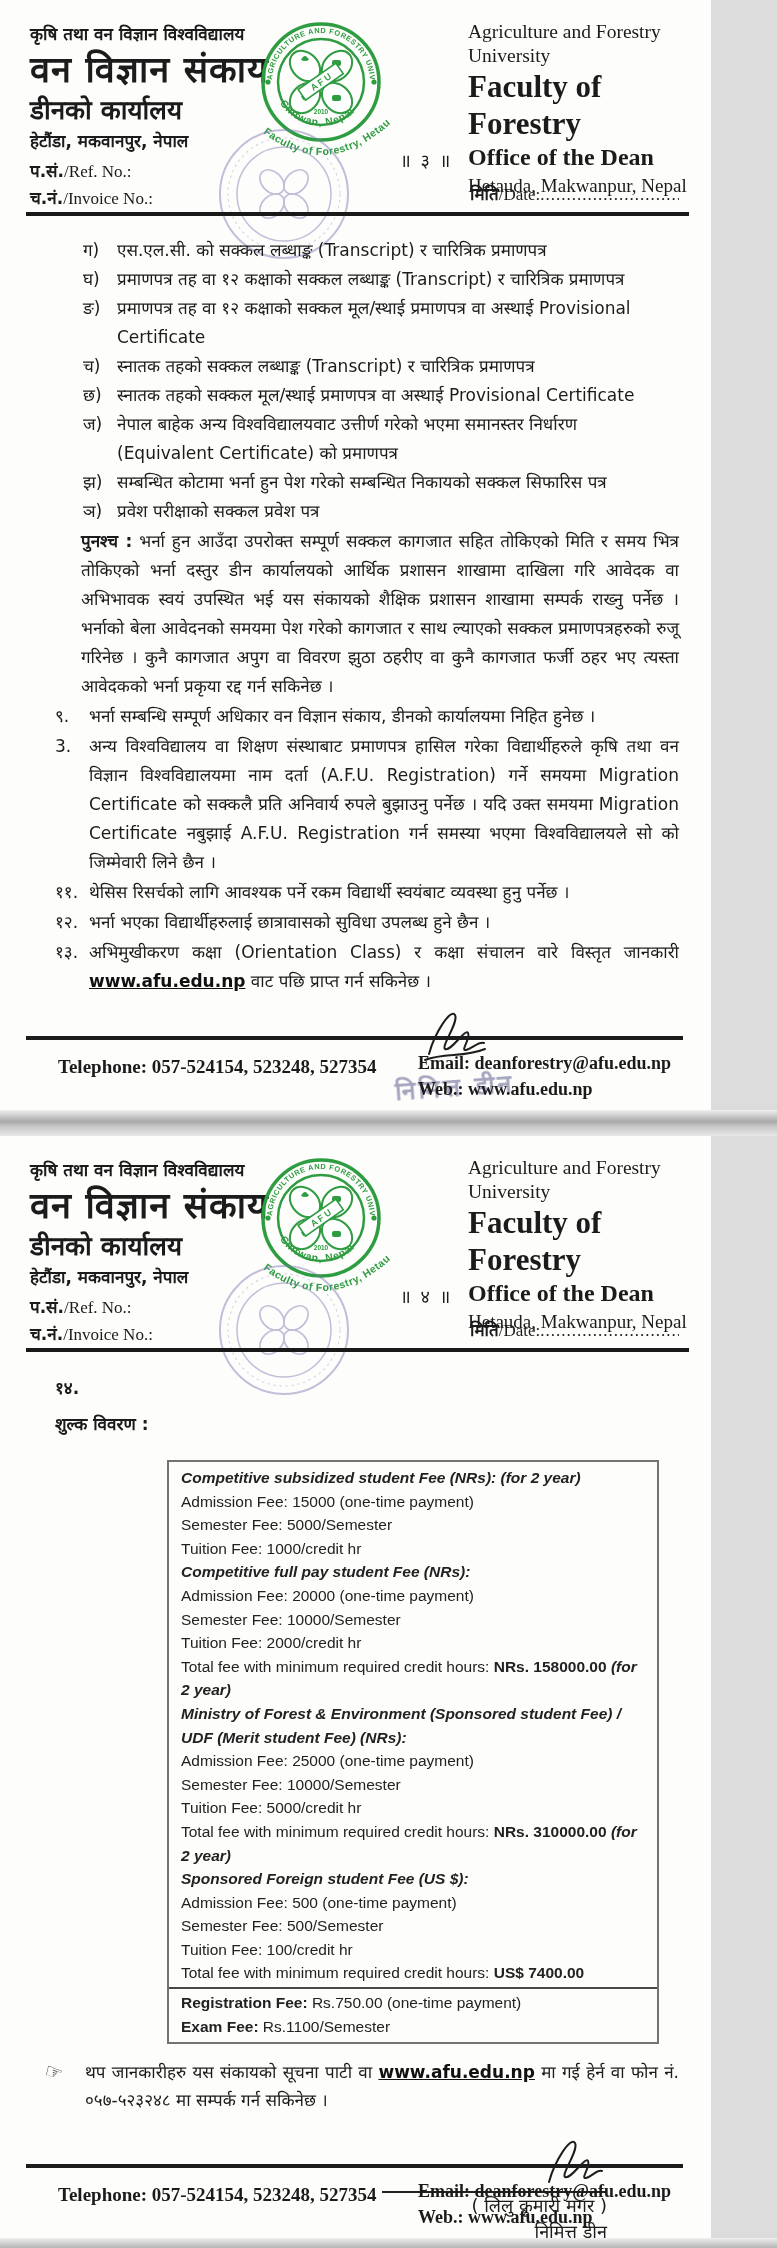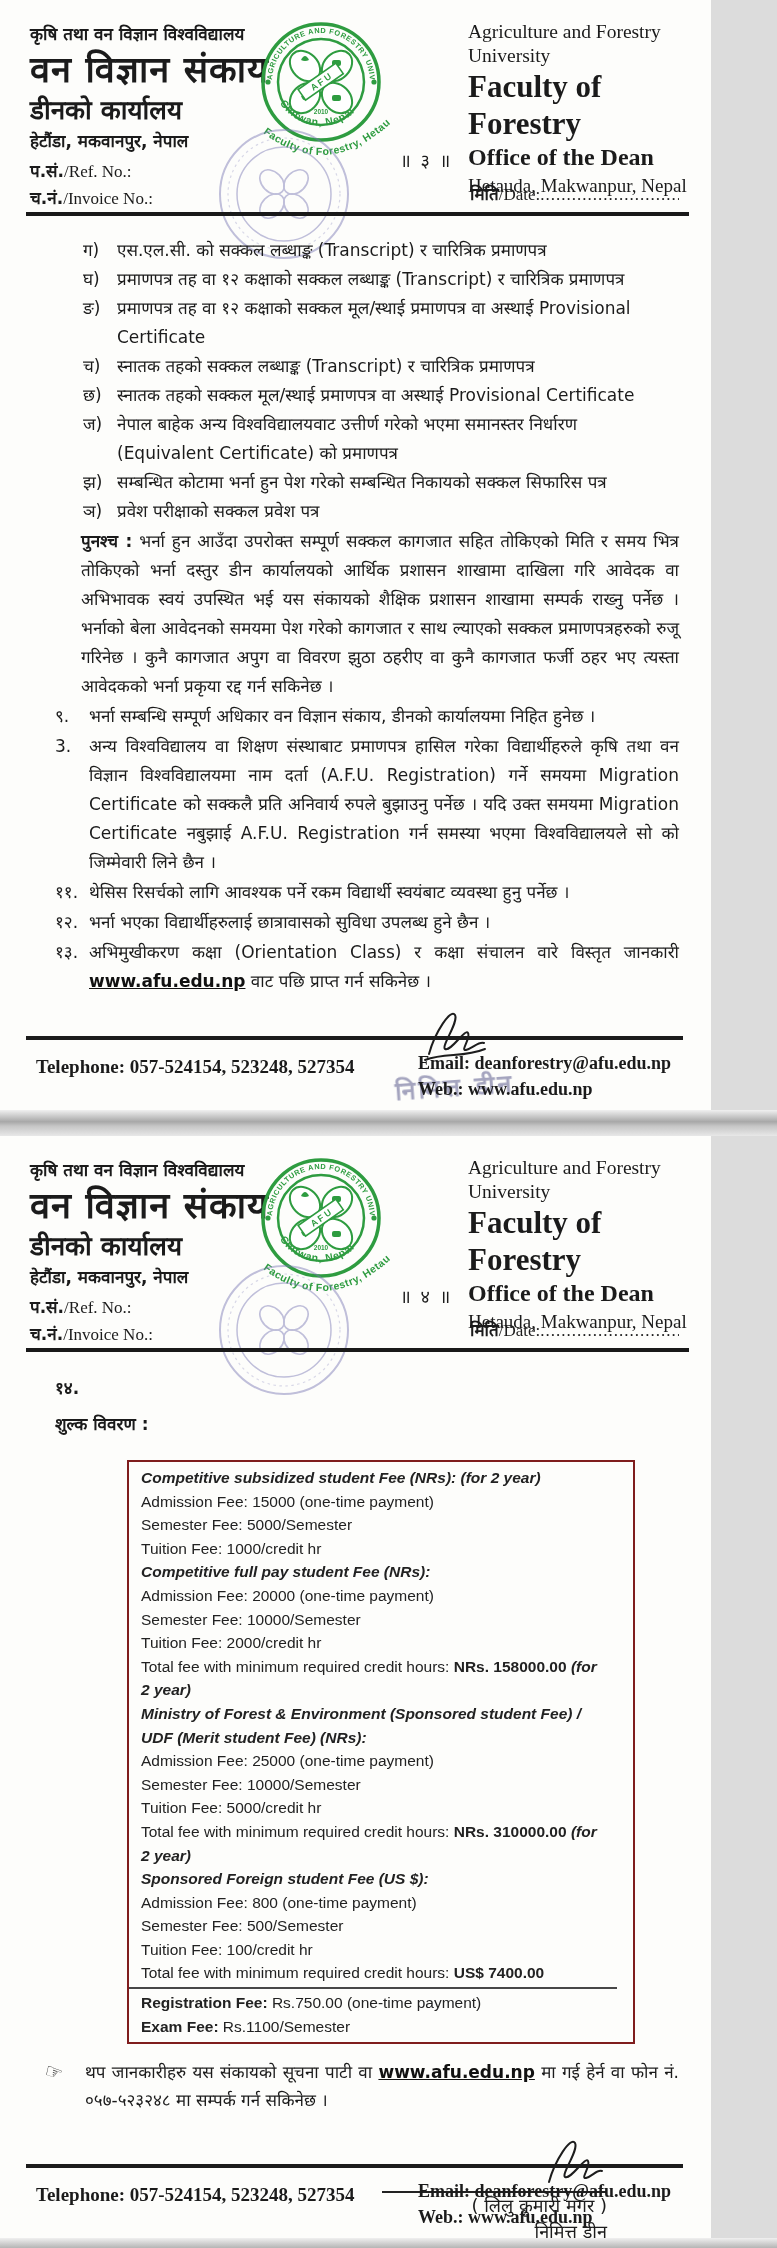--- a/index.html
+++ b/index.html
@@ -54,40 +54,40 @@
   .doc-link { font-weight:bold; text-decoration:underline; color:#111; cursor:pointer; }
 
   .sig1 { width:200px; margin:6px 0 0 300px; text-align:center; }
   .stamp-text { color:#8f8fb0; font-size:25px; font-weight:bold; letter-spacing:3px;
                 transform:rotate(-4deg); opacity:.8; filter:blur(.4px); display:inline-block; }
 
   
   .body2 { position:relative; padding:6px 32px 0 55px; font-size:17px; line-height:28px; }
   .sec-title { display:flex; font-weight:bold; margin-bottom:22px;flex-direction:column; }
   .sec-marker { width:36px; flex:0 0 36px; }
-  .fee-box { margin-left:72px; width:466px; border:2px solid #7f1d1d; padding:4px 26px 4px 12px;
+  .fee-box { margin-left:112px; width:466px; border:2px solid #737373; padding:4px 10px 4px 12px;
              font-family:"Liberation Sans", sans-serif; font-size:15.5px; line-height:23.6px; color:#222; }
   .fee-head { font-weight:bold; font-style:italic; }
   .fee-total b { font-weight:bold; }
   .fee-suffix { font-weight:bold; font-style:italic; }
   .fee-divider { border-top:2px solid #474747; margin:2px -10px 2px -12px; }
   .fee-foot-label { font-weight:bold; }
 
   .closing-note { position:relative; margin:14px 0 0 6px; padding-left:24px; text-align:justify; }
   .hand-icon { position:absolute; left:-16px; top:0; font-size:20px; transform:rotate(18deg); }
 
   .sig2 { width:225px; margin:18px 72px 0 auto; text-align:right; line-height:1.45; }
   .sig2-line { border-top:2px solid #222; margin-top:-6px; }
   .sig2-name { font-size:18px; }
   .sig2-title { font-size:18px; }
 
   
   .footer { position:absolute; left:0; right:0; bottom:8px; font-family:"Liberation Serif", serif; }
   .f-rule { height:4px; background:#1c1c1c; margin:0 28px 10px 26px; }
-  .f-row { display:flex; padding:0 40px 0 36px; }
+  .f-row { display:flex; padding:0 40px 0 58px; }
   .f-tel { flex:1; font-size:19px; font-weight:bold; padding-top:6px; }
   .f-right { font-size:18px; font-weight:bold; line-height:1.45; }
 </style>
 </head>
 <body>
 
 <div class="page page-1">
 
   <div class="hdr">
     <div class="hdr-np">
@@ -358,21 +358,21 @@
       </div>
       <div class="fee-sec">
         <div class="fee-head">Ministry of Forest &amp; Environment (Sponsored student Fee) / UDF (Merit student Fee) (NRs):</div>
         <div class="fee-line">Admission Fee: 25000 (one-time payment)</div>
         <div class="fee-line">Semester Fee: 10000/Semester</div>
         <div class="fee-line">Tuition Fee: 5000/credit hr</div>
         <div class="fee-total"><span>Total fee with minimum required credit hours: </span><b>NRs. 310000.00</b><span class="fee-suffix"> (for 2 year)</span></div>
       </div>
       <div class="fee-sec">
         <div class="fee-head">Sponsored Foreign student Fee (US $):</div>
-        <div class="fee-line">Admission Fee: 800 (one-time payment)</div>
+        <div class="fee-line">Admission Fee: 500 (one-time payment)</div>
         <div class="fee-line">Semester Fee: 500/Semester</div>
         <div class="fee-line">Tuition Fee: 100/credit hr</div>
         <div class="fee-total"><span>Total fee with minimum required credit hours: </span><b>US$ 7400.00</b><span class="fee-suffix"></span></div>
       </div>
       <div class="fee-divider"></div>
       <div class="fee-foot"><span class="fee-foot-label">Registration Fee:</span><span> Rs.750.00 (one-time payment)</span></div>
       <div class="fee-foot"><span class="fee-foot-label">Exam Fee:</span><span> Rs.1100/Semester</span></div>
     </div>
 
     <div class="closing-note">

